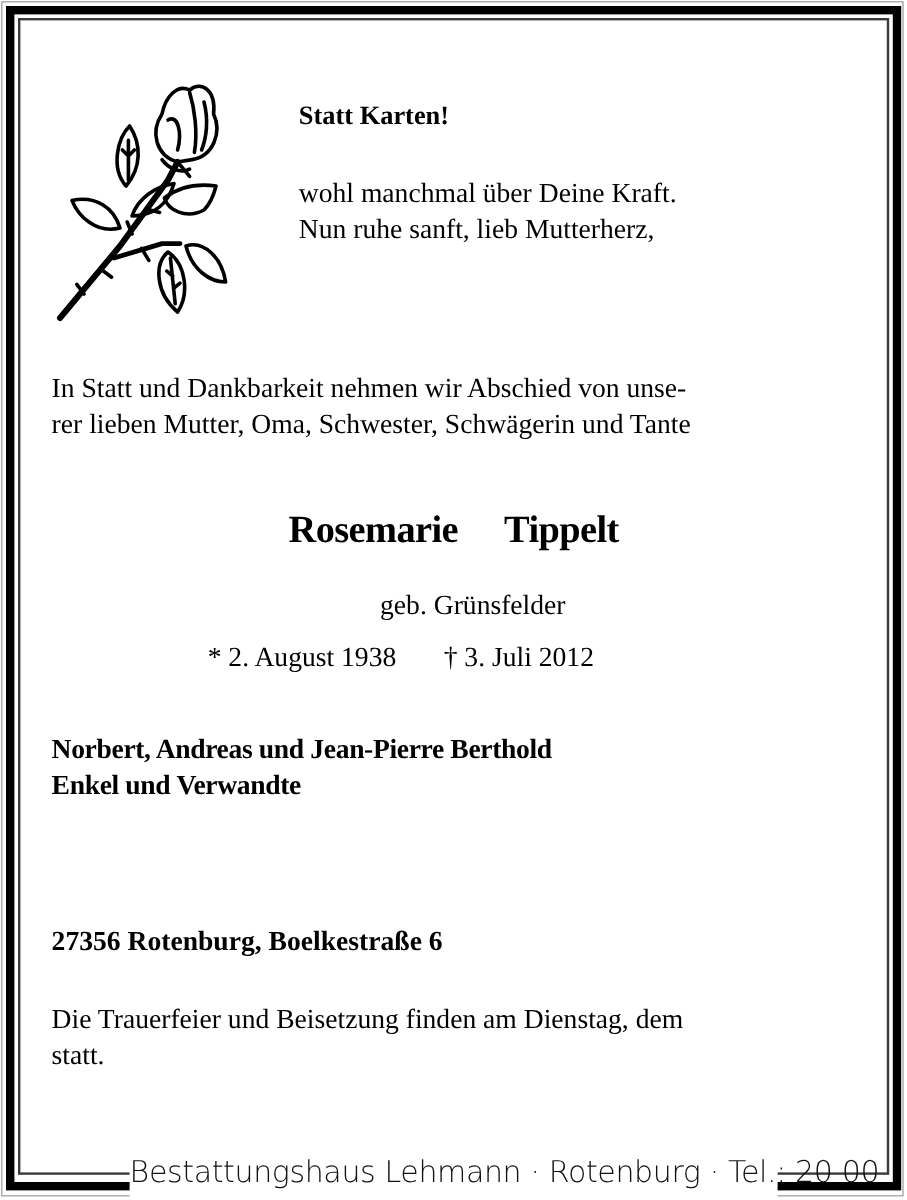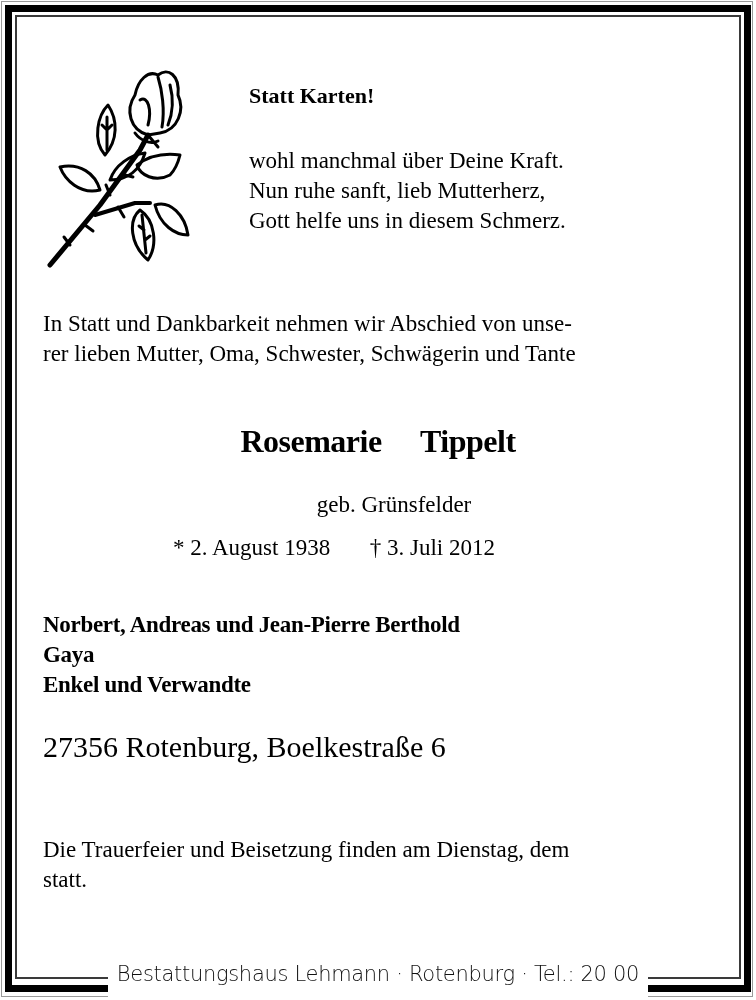--- a/index.html
+++ b/index.html
@@ -6,40 +6,40 @@
   body { width: 756px; height: 1000px; position: relative; overflow: hidden; font-family: "Liberation Serif", "DejaVu Serif", serif; color: #000; }
 
   
   .frame-outer { position: absolute; left: 1px; top: 1px; width: 752px; height: 996px; border: 1px solid #9a9a9a; box-sizing: border-box; }
   .frame-thick { position: absolute; left: 5px; top: 5px; width: 746px; height: 987px; border: 7px solid #000; box-sizing: border-box; }
   .frame-inner { position: absolute; left: 15px; top: 15px; width: 726px; height: 964px; border: 2px solid #3a3a3a; box-sizing: border-box; }
 
   
   .footer-gap { position: absolute; left: 108px; top: 955px; width: 540px; height: 45px; background: #fff; }
   .footer { position: absolute; left: 108px; top: 962px; width: 540px; text-align: center;
-            font-family: "DejaVu Sans", sans-serif; font-size: 21px; letter-spacing: -0.3px; font-weight: 300; color: #111; white-space: nowrap; }
+            font-family: "DejaVu Sans", sans-serif; font-size: 25px; letter-spacing: -0.3px; font-weight: 300; color: #111; white-space: nowrap; }
 
   
   .rose { position: absolute; left: 40px; top: 55px; width: 160px; height: 220px; }
 
   .statt { position: absolute; left: 249px; top: 83px; font-size: 22px; font-weight: bold; }
   .poem { position: absolute; left: 249px; top: 146px; font-size: 23px; line-height: 30px; }
   .poem div { white-space: nowrap; }
 
   .intro { position: absolute; left: 43px; top: 309px; font-size: 23px; line-height: 30px; white-space: nowrap; }
 
   .name { position: absolute; left: 0; width: 756px; top: 423px; text-align: center; font-size: 32px; font-weight: bold; letter-spacing: -0.5px; word-spacing: 12px; }
   .born { position: absolute; left: 0; width: 756px; top: 492px; text-align: center; font-size: 23px; padding-left: 16px; }
   .dates { position: absolute; left: 0; width: 668px; top: 535px; text-align: center; font-size: 23px; white-space: nowrap; }
   .dates .sep { display: inline-block; width: 28px; }
 
   .mourners { position: absolute; left: 43px; top: 610px; font-size: 23px; font-weight: bold; line-height: 30px; letter-spacing: -0.3px; }
   .mourners div { white-space: nowrap; }
 
-  .address { position: absolute; left: 43px; top: 730px; font-size: 30px; white-space: nowrap; }
+  .address { position: absolute; left: 43px; top: 772px; font-size: 23px; white-space: nowrap; font-weight: bold; }
   .ceremony { position: absolute; left: 43px; top: 835px; font-size: 23px; line-height: 30px; }
   .ceremony div { white-space: nowrap; }
 </style>
 </head>
 <body>
 
 <div class="frame-outer"></div>
 <div class="frame-thick"></div>
 <div class="frame-inner"></div>
 
@@ -62,41 +62,39 @@
   <path d="M115 150 C130 145 145 160 148 180 C135 180 120 170 115 150 Z"></path>
   <path d="M100 155 C88 165 90 190 108 205 C118 190 115 165 100 155 Z"></path>
   <path d="M102 160 L106 198 M104 175 l-5 -4 M105 185 l5 -4"></path>
 </svg>
 
 <div class="statt">Statt Karten!</div>
 
 <div class="poem">
   <div>wohl manchmal über Deine Kraft.</div>
   <div>Nun ruhe sanft, lieb Mutterherz,</div>
-  <div>Gott helfe uns in diesem Schmerz.</div>
 </div>
 
 <div class="intro">
   <div>In Statt und Dankbarkeit nehmen wir Abschied von unse-</div>
   <div>rer lieben Mutter, Oma, Schwester, Schwägerin und Tante</div>
 </div>
 
 <div class="name" style="white-space: pre;">Rosemarie  Tippelt</div>
 <div class="born">geb. Grünsfelder</div>
 <div class="dates">
   <span>*</span>
   <span>2. August 1938</span>
   <span class="sep"></span>
   <span>†</span>
   <span>3. Juli 2012</span>
 </div>
 
 <div class="mourners">
   <div>Norbert, Andreas und Jean-Pierre Berthold</div>
-  <div>Gaya</div>
   <div>Enkel und Verwandte</div>
 </div>
 
 <div class="address">27356 Rotenburg, Boelkestraße 6</div>
 
 <div class="ceremony">
   <div>Die Trauerfeier und Beisetzung finden am Dienstag, dem</div>
   <div>statt.</div>
 </div>
 

